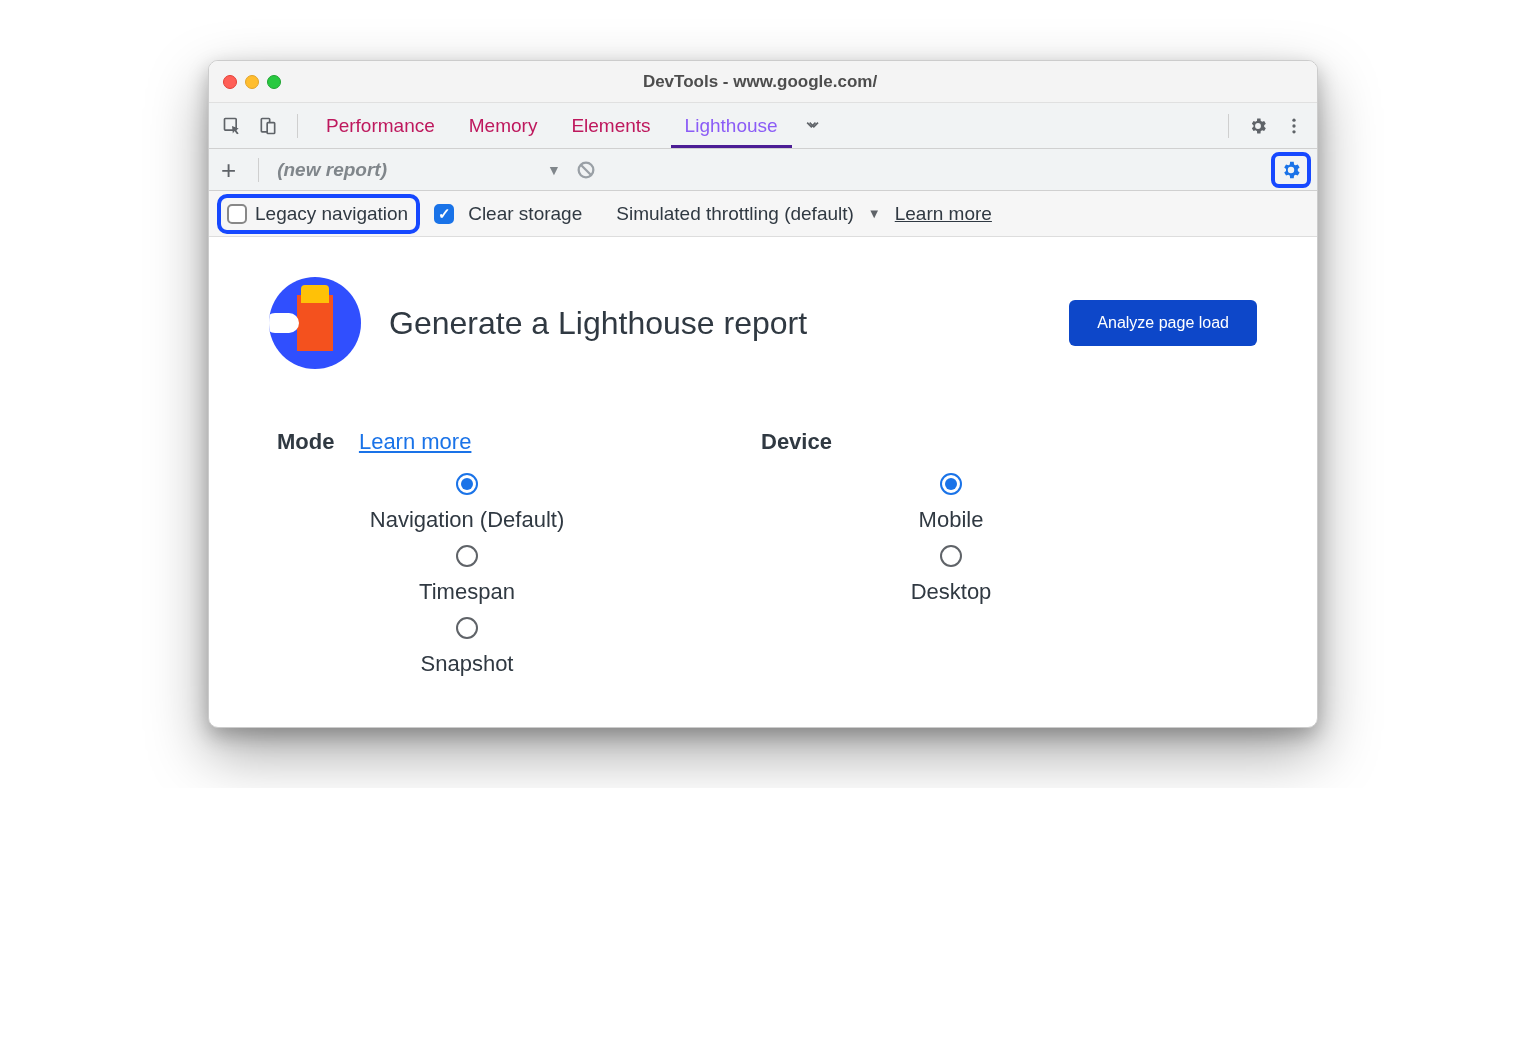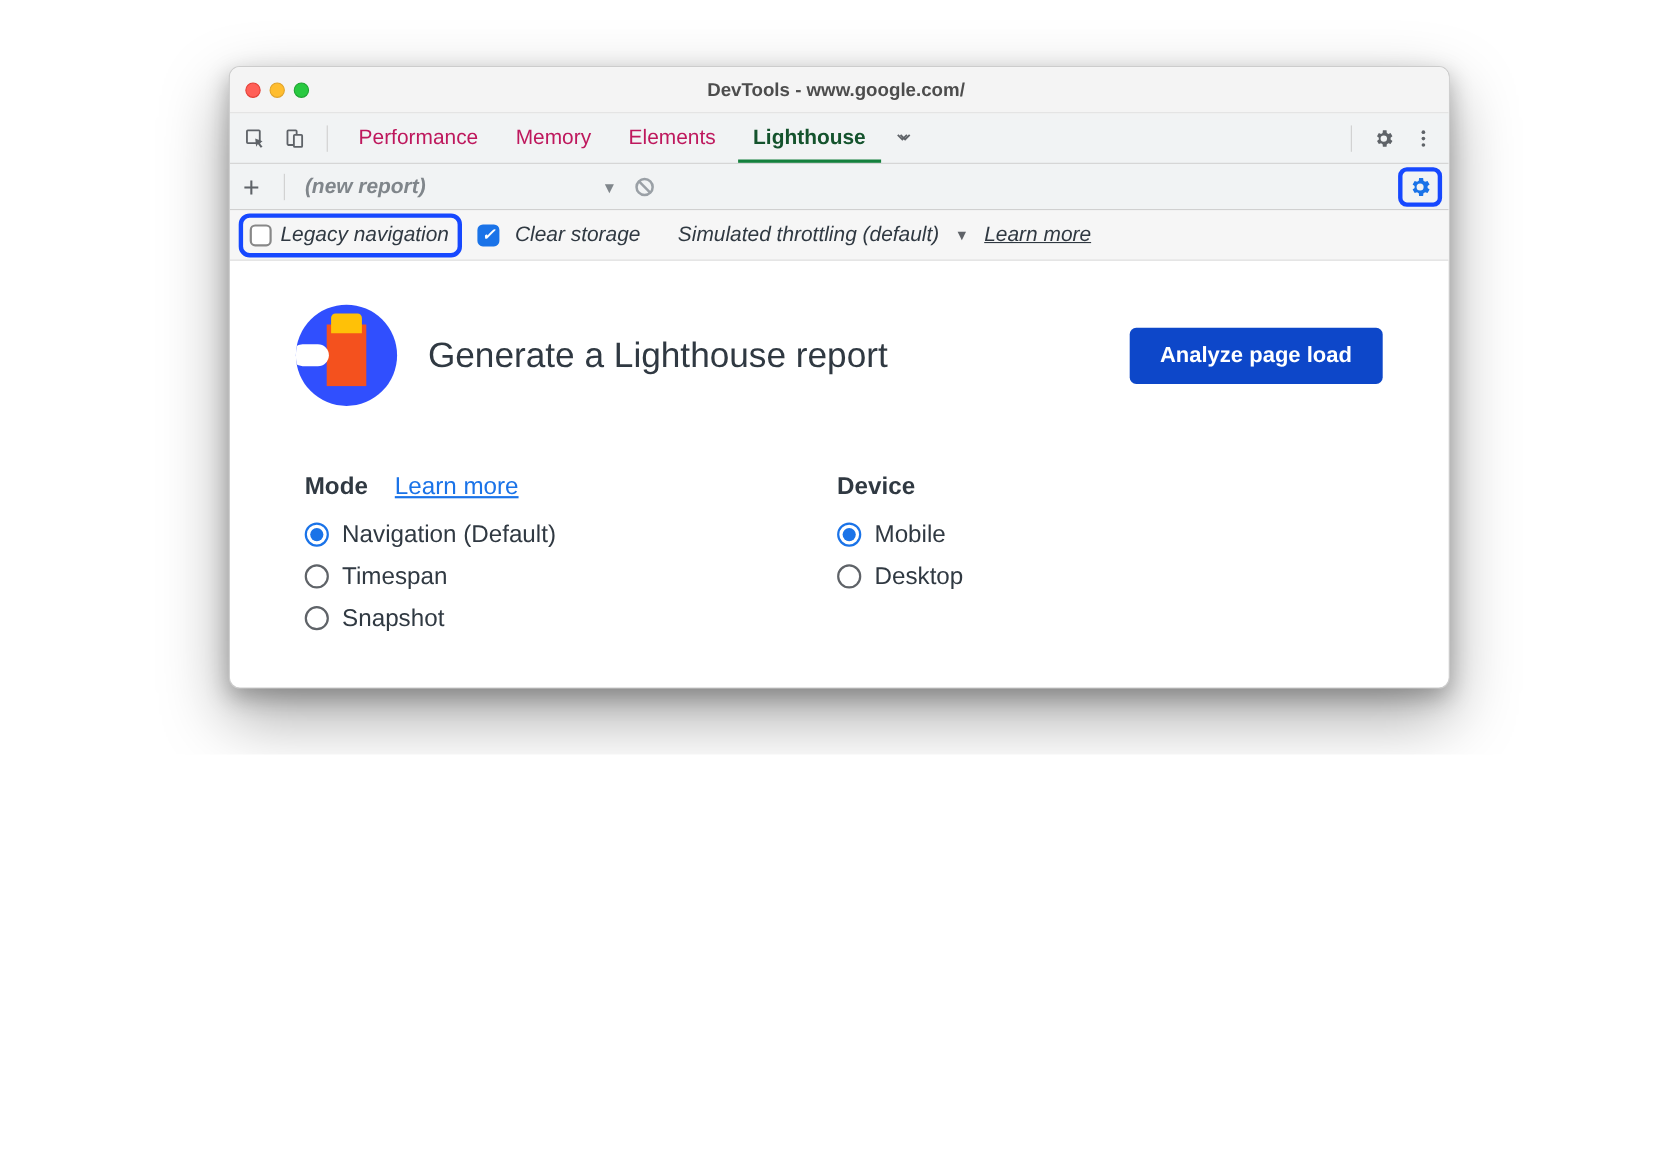--- a/index.html
+++ b/index.html
@@ -51,21 +51,21 @@
     width: 30px; height: 30px;
     display:flex; align-items:center; justify-content:center;
     color: #5f6368; cursor:pointer;
   }
   .tool-ico svg { width:20px; height:20px; }
   .divider { width:1px; height:24px; background:#cfcfcf; margin:0 8px; }
   .tab {
     padding: 0 14px; height:100%; display:flex; align-items:center;
     font-size: 19px; color:#be185d; cursor:pointer;
   }
-  .tab.active { color:#14532d; border-bottom: 3px solid #15803d; font-weight:700; padding-top:3px;}
+  .tab.active { color:#8b5cf6; border-bottom: 3px solid #4c1d95; font-weight:400; padding-top:3px;}
   .spacer { flex:1; }
   .gear { color:#5f6368; cursor:pointer;}
   
   .subbar {
     display:flex; align-items:center; height:42px;
     padding:0 8px; gap:10px;
     background:#f1f3f4; border-bottom:1px solid #d0d0d0;
     position:relative;
   }
   .plus { color:#5f6368; font-size:26px; line-height:1; cursor:pointer; padding:0 4px;}
@@ -80,21 +80,21 @@
     display:flex;align-items:center;justify-content:center;
     border:4px solid #1648ff; border-radius:8px;
     color:#1a73e8; cursor:pointer;
   }
   .gear-blue svg{width:22px;height:22px;}
   
   .optbar {
     display:flex; align-items:center; height:46px;
     padding:0 8px; gap:14px;
     background:#f6f6f6; border-bottom:1px solid #ddd;
-    font-size:19px; color:#303942;font-style:italic;
+    font-size:19px; color:#303942;
   }
   .hl-group {
     display:flex; align-items:center; gap:8px;
     border:4px solid #1648ff; border-radius:10px;
     padding:2px 8px 2px 6px; height:40px;
   }
   .cbox {
     width:20px; height:20px; border:2px solid #888; border-radius:5px;
     display:inline-flex; align-items:center; justify-content:center;
     background:#fff; cursor:pointer;
@@ -118,30 +118,30 @@
   .lh-logo::after{
     content:''; position:absolute; left:32px; top:8px;
     width:28px; height:18px; background:#ffc107; border-radius:4px 4px 0 0;
   }
   .cloud{position:absolute;width:34px;height:20px;background:#fff;border-radius:12px;left:-4px;top:36px;}
   .hero h1 {
     font-size:32px; font-weight:400; color:#303942; margin:0; flex:1;
   }
   .analyze {
     background:#0d47c9; color:#fff; border:none;
-    font-size:20px; font-weight:700; padding:14px 28px;
+    font-size:16px; font-weight:400; padding:14px 28px;
     border-radius:6px; cursor:pointer; white-space:nowrap;
   }
   
   .cols { display:flex; gap:104px; padding-left:8px;}
   .col { flex:0 0 auto; min-width:380px;}
   .col h3 { font-size:22px; font-weight:700; color:#303942; margin:0 0 18px 0; display:inline;}
   .lm { color:#1a73e8; text-decoration:underline; font-size:22px; font-weight:500; margin-left:20px; cursor:pointer;}
   .radios { margin-top:18px; display:flex; flex-direction:column; gap:12px;}
-  .radio { display:flex; align-items:center; gap:12px; font-size:22px; color:#303942; cursor:pointer;}
+  .radio { display:flex; align-items:center; gap:12px; font-size:22px; color:#303942; cursor:pointer;flex-direction:column;}
   .rdot {
     width:22px; height:22px; border:2px solid #5f6368; border-radius:50%;
     display:flex; align-items:center; justify-content:center;
   }
   .rdot.sel { border-color:#1a73e8;}
   .rdot.sel::after{content:'';width:12px;height:12px;background:#1a73e8;border-radius:50%;}
 </style>
 </head>
 <body>
 

